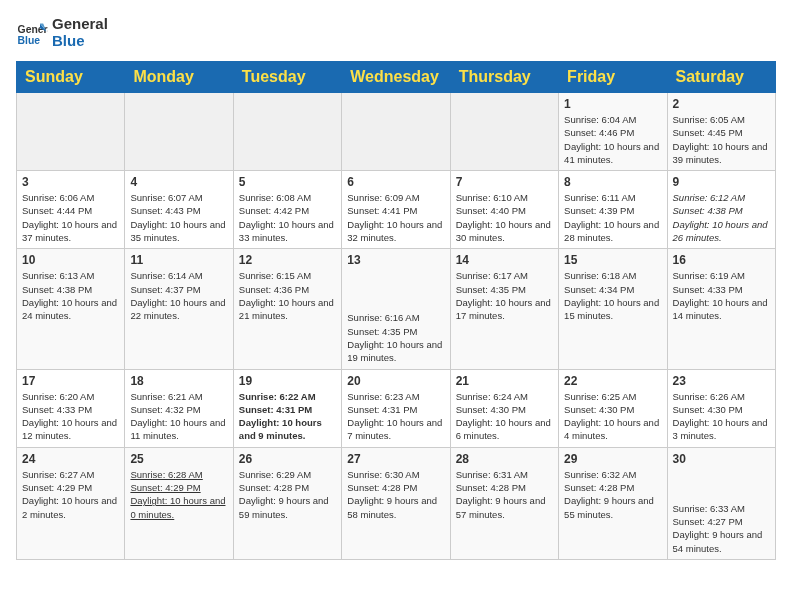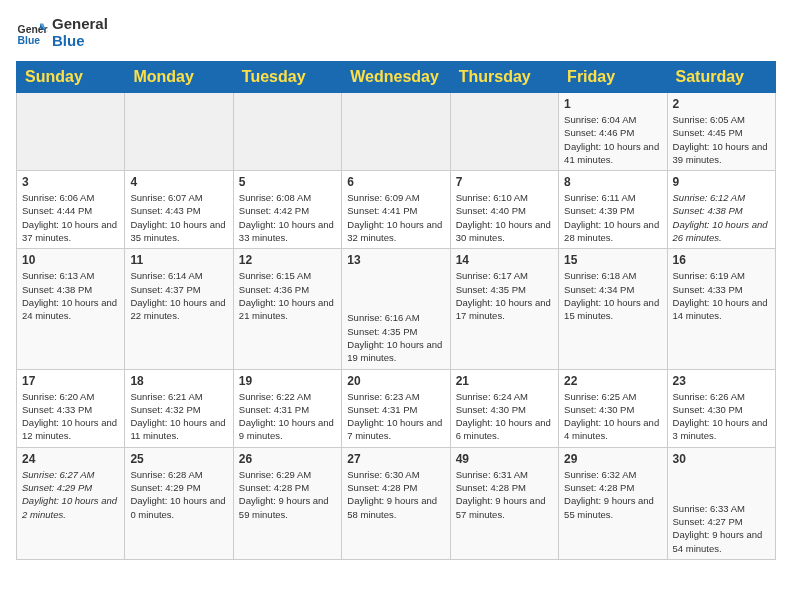--- a/index.html
+++ b/index.html
@@ -227,21 +227,21 @@
 Daylight: 10 hours and 12 minutes.</div>
         </td>
         <td>
           <span class="day-num">18</span>
           <div class="day-info" style="white-space: pre-line;">Sunrise: 6:21 AM
 Sunset: 4:32 PM
 Daylight: 10 hours and 11 minutes.</div>
         </td>
         <td>
           <span class="day-num">19</span>
-          <div class="day-info" style="white-space: pre-line;">Sunrise: 6:22 AM
+          <div class="day-info" style="white-space: pre-line; font-weight: bold;">Sunrise: 6:22 AM
 Sunset: 4:31 PM
 Daylight: 10 hours and 9 minutes.</div>
         </td>
         <td>
           <span class="day-num">20</span>
           <div class="day-info" style="white-space: pre-line;">Sunrise: 6:23 AM
 Sunset: 4:31 PM
 Daylight: 10 hours and 7 minutes.</div>
         </td>
         <td>
@@ -259,44 +259,44 @@
         <td>
           <span class="day-num">23</span>
           <div class="day-info" style="white-space: pre-line;">Sunrise: 6:26 AM
 Sunset: 4:30 PM
 Daylight: 10 hours and 3 minutes.</div>
         </td>
       </tr>
       <tr>
         <td>
           <span class="day-num">24</span>
-          <div class="day-info" style="white-space: pre-line; font-style: italic;">Sunrise: 6:27 AM
+          <div class="day-info" style="white-space: pre-line;">Sunrise: 6:27 AM
 Sunset: 4:29 PM
 Daylight: 10 hours and 2 minutes.</div>
         </td>
         <td>
           <span class="day-num">25</span>
-          <div class="day-info" style="white-space: pre-line;">Sunrise: 6:28 AM
+          <div class="day-info" style="white-space: pre-line; text-decoration: underline;">Sunrise: 6:28 AM
 Sunset: 4:29 PM
 Daylight: 10 hours and 0 minutes.</div>
         </td>
         <td>
           <span class="day-num">26</span>
           <div class="day-info" style="white-space: pre-line;">Sunrise: 6:29 AM
 Sunset: 4:28 PM
 Daylight: 9 hours and 59 minutes.</div>
         </td>
         <td>
           <span class="day-num">27</span>
           <div class="day-info" style="white-space: pre-line;">Sunrise: 6:30 AM
 Sunset: 4:28 PM
 Daylight: 9 hours and 58 minutes.</div>
         </td>
         <td>
-          <span class="day-num">49</span>
+          <span class="day-num">28</span>
           <div class="day-info" style="white-space: pre-line;">Sunrise: 6:31 AM
 Sunset: 4:28 PM
 Daylight: 9 hours and 57 minutes.</div>
         </td>
         <td>
           <span class="day-num">29</span>
           <div class="day-info" style="white-space: pre-line;">Sunrise: 6:32 AM
 Sunset: 4:28 PM
 Daylight: 9 hours and 55 minutes.</div>
         </td>

